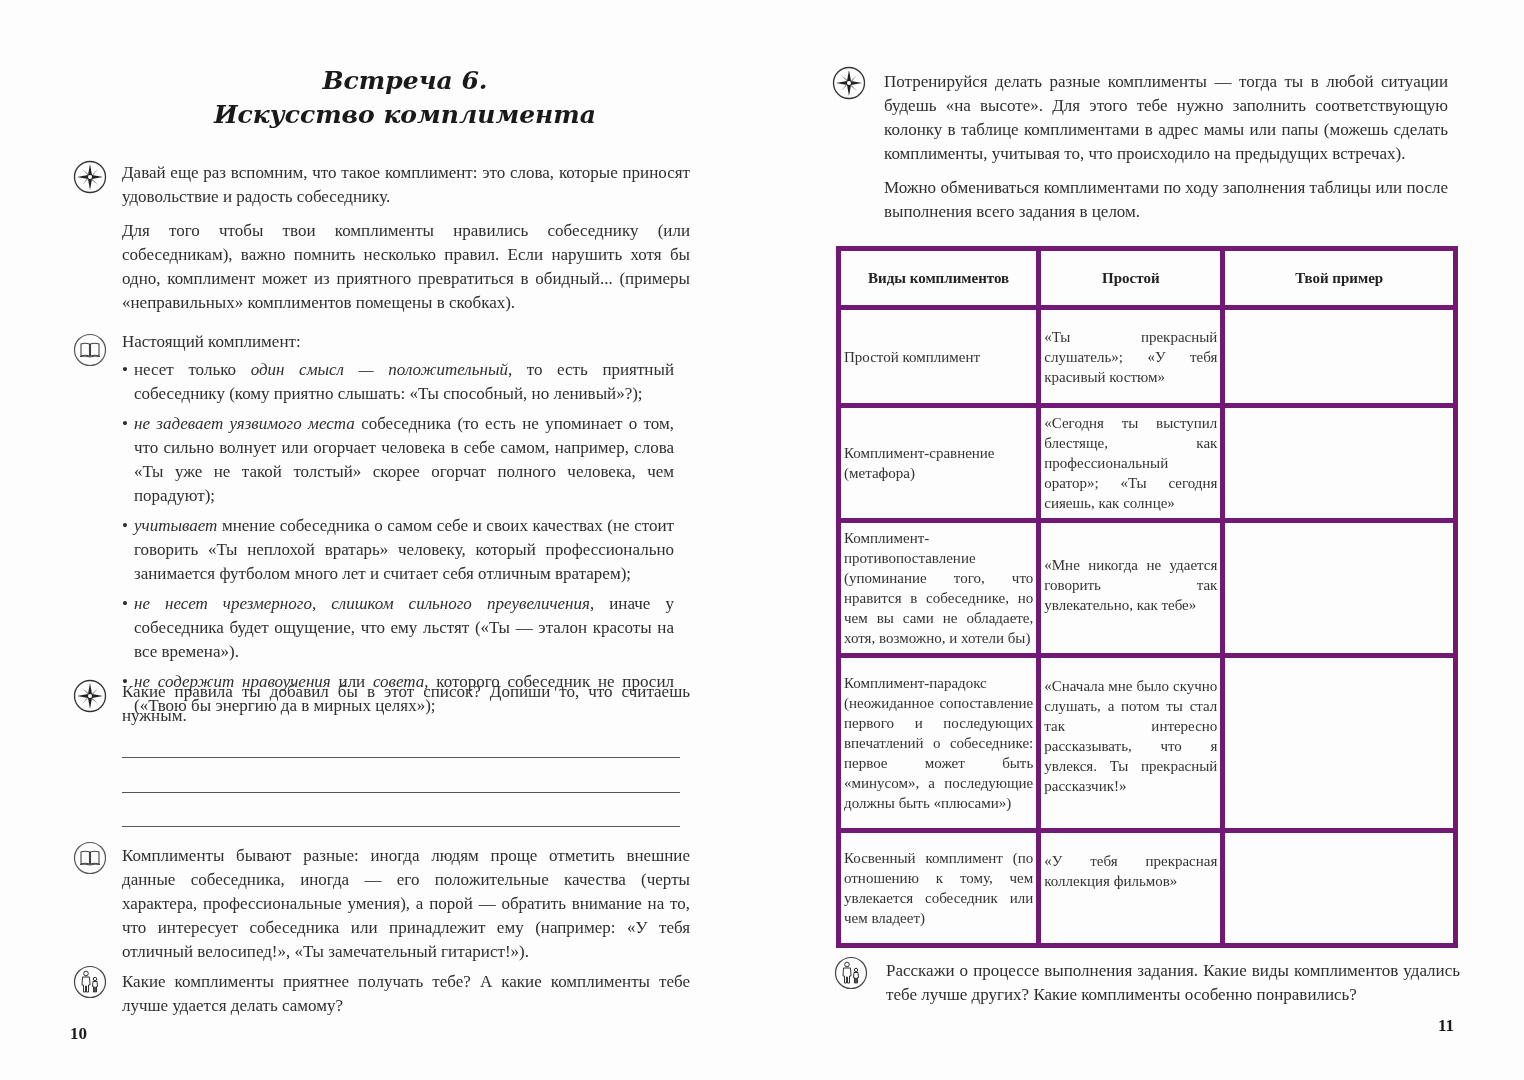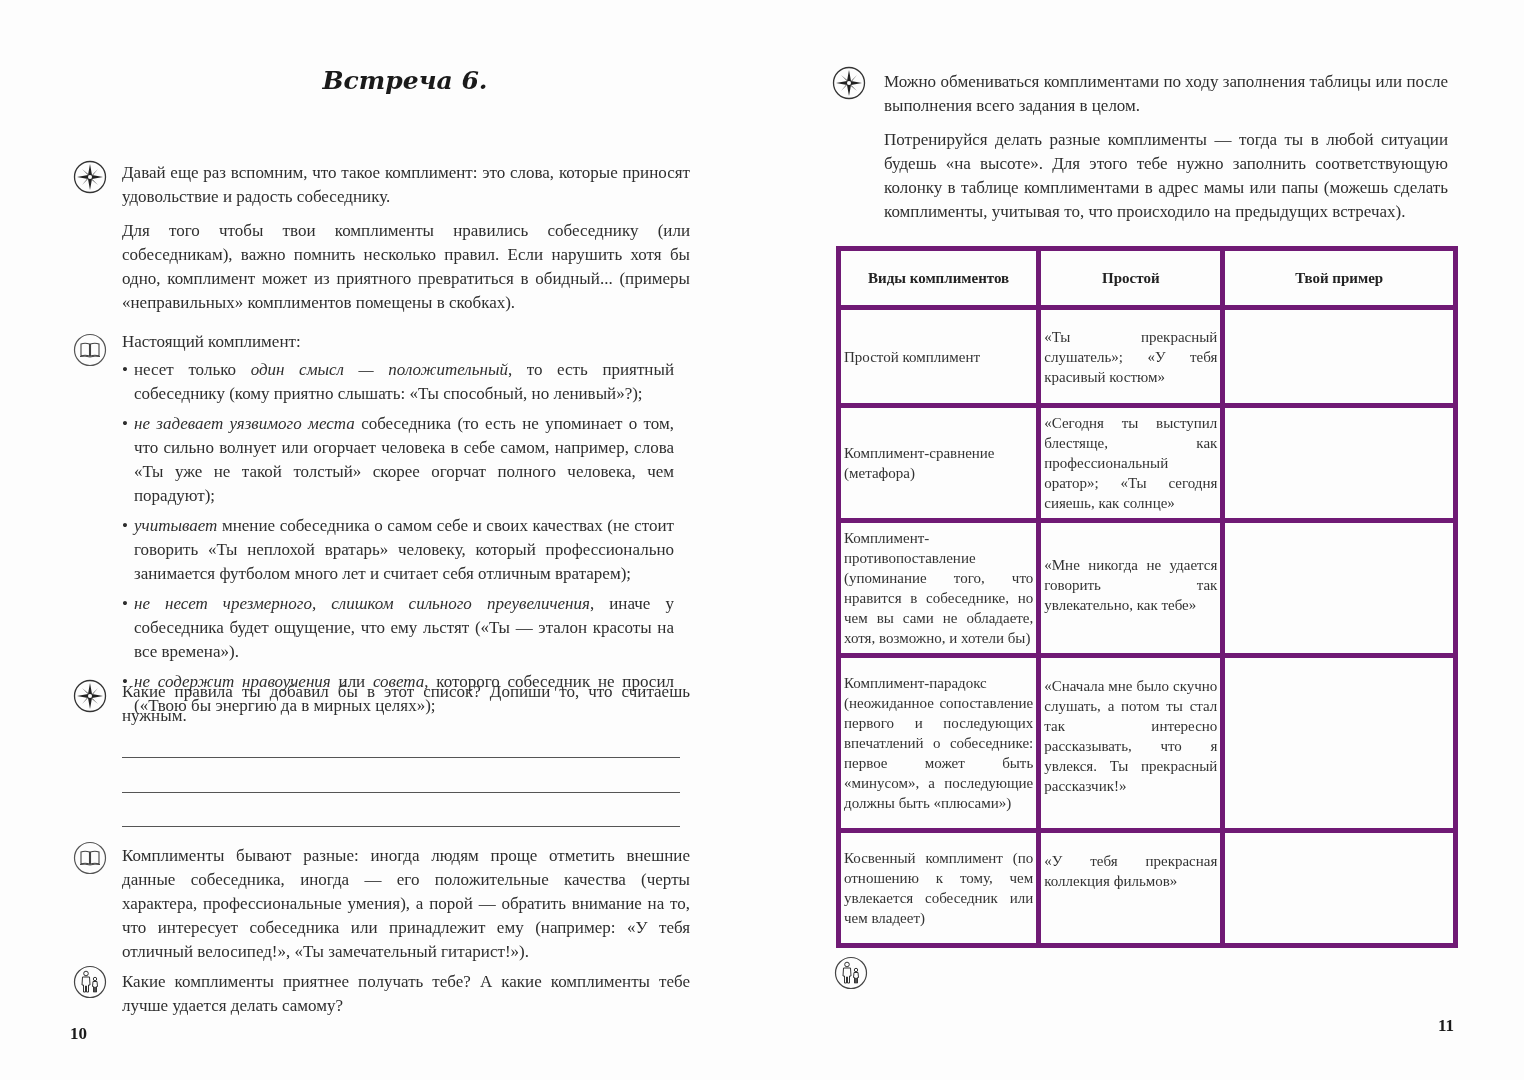--- a/index.html
+++ b/index.html
@@ -92,20 +92,21 @@
       <path d="M9.5 12 L16.5 12 L17 20 L15.5 20 L15.5 27 L13.5 27 L13.5 21 L12.5 21 L12.5 27 L10.5 27 L10.5 20 L9 20 Z" fill="none" stroke="#333" stroke-width="1"></path>
       <circle cx="22" cy="14" r="1.7" fill="none" stroke="#333" stroke-width="1"></circle>
       <path d="M20 16.5 L24 16.5 L24.5 21.5 L23.5 21.5 L23.5 27 L22.3 27 L22.3 22 L21.7 22 L21.7 27 L20.5 27 L20.5 21.5 L19.5 21.5 Z" fill="none" stroke="#333" stroke-width="1"></path>
     </symbol>
   </defs>
 </svg>
 
 <div class="page page-left">
   <div class="title">
     <div>Встреча 6.</div>
+    <div>Искусство комплимента</div>
   </div>
 
   <span class="icon" style="left:73px; top:160px;">
       <svg>
         <use href="#sym-compass"></use>
       </svg>
     </span>
   <div class="block" style="left:122px; top:161px; width:568px;">
     <p class="p">Давай еще раз вспомним, что такое комплимент: это слова, которые приносят удовольствие и радость собеседнику.</p>
     <p class="p">Для того чтобы твои комплименты нравились собеседнику (или собеседникам), важно помнить несколько правил. Если нарушить хотя бы одно, комплимент может из приятного превратиться в обидный... (примеры «неправильных» комплиментов помещены в скобках).</p>
@@ -160,22 +161,22 @@
   <div class="page-num" style="left:70px; top:1024px;">10</div>
 </div>
 
 <div class="page page-right">
   <span class="icon" style="left:70px; top:66px;">
       <svg>
         <use href="#sym-compass"></use>
       </svg>
     </span>
   <div class="block" style="left:122px; top:70px; width:564px;">
+    <p class="p">Потренируйся делать разные комплименты — тогда ты в любой ситуации будешь «на высоте». Для этого тебе нужно заполнить соответствующую колонку в таблице комплиментами в адрес мамы или папы (можешь сделать комплименты, учитывая то, что происходило на предыдущих встречах).</p>
     <p class="p">Можно обмениваться комплиментами по ходу заполнения таблицы или после выполнения всего задания в целом.</p>
-    <p class="p">Потренируйся делать разные комплименты — тогда ты в любой ситуации будешь «на высоте». Для этого тебе нужно заполнить соответствующую колонку в таблице комплиментами в адрес мамы или папы (можешь сделать комплименты, учитывая то, что происходило на предыдущих встречах).</p>
   </div>
 
   <table class="compliments">
     <colgroup>
         <col class="c1">
         <col class="c2">
         <col class="c3">
       </colgroup>
     <thead>
       <tr>
@@ -211,15 +212,18 @@
         <td></td>
       </tr>
     </tbody>
   </table>
 
   <span class="icon" style="left:72px; top:956px;">
       <svg>
         <use href="#sym-family"></use>
       </svg>
     </span>
+  <div class="block" style="left:124px; top:959px; width:574px;">
+    <p class="p">Расскажи о процессе выполнения задания. Какие виды комплиментов удались тебе лучше других? Какие комплименты особенно понравились?</p>
+  </div>
 
   <div class="page-num" style="left:676px; top:1016px;">11</div>
 </div>
 
 </body></html>

